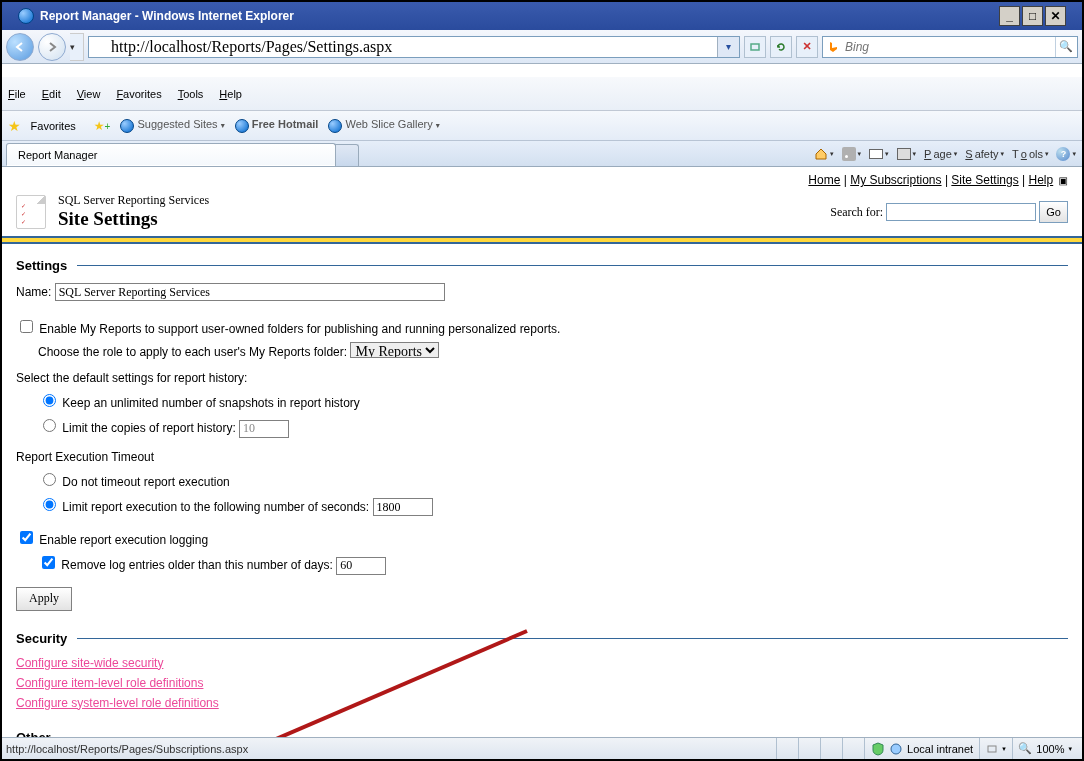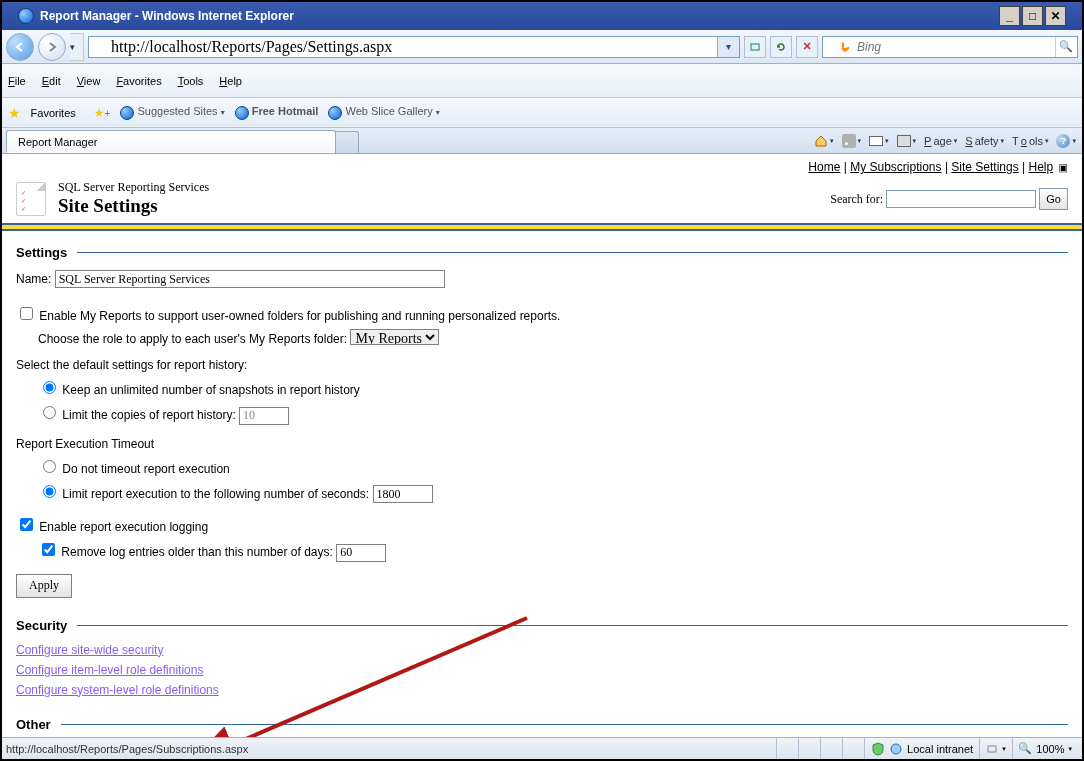--- a/index.html
+++ b/index.html
@@ -15,27 +15,27 @@
 
 .navrow { background: linear-gradient(#f4f7fc, #dde7f5); height: 34px; border-bottom: 1px solid #a0b0c0; display: flex; align-items: center; padding: 2px 4px; gap: 4px; }
 .navrow .circle-btn { width: 28px; height: 28px; border-radius: 50%; border: 1px solid #8faad0; background: radial-gradient(circle at 30% 30%, #fff, #d0e0f0); display: flex; align-items: center; justify-content: center; }
 .navrow .circle-btn.back { background: radial-gradient(circle at 30% 30%, #bce0ff, #5a9be0); }
 .navrow .drop-arrow { width: 14px; height: 28px; display: flex; align-items: center; color: #333; font-size: 9px; border: 1px solid #ccc; border-left: none; background: #e8f0fa; }
 .navrow .addr { flex: 1; display: flex; align-items: center; border: 1px solid #7b9ebd; background: #fff; height: 22px; }
 .navrow .addr .addr-icon { width: 20px; display: flex; justify-content: center; }
 .navrow .addr input { flex: 1; border: 0; font-size: 16px; outline: none; height: 18px; font-family: Tahoma; }
 .navrow .addr .addr-go { width: 22px; height: 20px; background: #dfe8f6; border-left: 1px solid #a0b0c0; display: flex; align-items: center; justify-content: center; color: #2850a0; font-size: 10px; }
 .navrow .mini { width: 22px; height: 22px; border: 1px solid #b0c0d0; background: #e8f0fa; display: flex; align-items: center; justify-content: center; font-size: 11px; }
-.navrow .search { width: 256px; display: flex; align-items: center; border: 1px solid #7b9ebd; background: #fff; height: 22px; padding-left: 12px; }
+.navrow .search { width: 256px; display: flex; align-items: center; border: 1px solid #7b9ebd; background: #fff; height: 22px; }
 .navrow .search .s-icon { width: 20px; display: flex; justify-content: center; }
 .navrow .search input { flex: 1; border: 0; font-size: 12px; color: #888; font-style: italic; outline: none; }
 .navrow .search .s-go { width: 22px; height: 20px; border-left: 1px solid #c0d0e0; display: flex; align-items: center; justify-content: center; color: #2850a0; }
 
 
-.menubar { background: linear-gradient(#f7f9fc, #e9eff7); height: 34px; border-bottom: 1px solid #c0c8d4; padding: 0 6px; display: flex; align-items: center; gap: 16px; }
+.menubar { background: linear-gradient(#f7f9fc, #e9eff7); height: 34px; border-bottom: 1px solid #c0c8d4; padding: 0 6px; display: flex; align-items: center; gap: 16px; margin-top: 13px; }
 .menubar span { text-decoration: underline; text-decoration-color: transparent; }
 .menubar span::first-letter { text-decoration: underline; }
 .menubar .menu-item { color: #000; cursor: default; }
 
 
 .favbar { background: linear-gradient(#f5f8fc, #e4ecf7); height: 30px; border-bottom: 1px solid #b8c4d4; display: flex; align-items: center; padding: 0 6px; gap: 10px; font-size: 11px; }
 .favbar .star { color: #f5c518; font-size: 14px; }
 .favbar .ie-mini { width: 14px; height: 14px; background: radial-gradient(circle at 30% 30%, #9cf, #06c); border-radius: 50%; display: inline-block; vertical-align: middle; border: 1px solid #048; }
 .favbar .link { color: #555; }
 .favbar .add-star { color: #f5c518; font-size: 12px; }
@@ -72,21 +72,21 @@
 .yellowbar { height: 8px; border-top: 2px solid #336699; border-bottom: 2px solid #336699; background: #ffd83c; }
 .main { padding: 10px 14px; font-family: Verdana, sans-serif; font-size: 12px; color: #000; }
 .main h3 { margin: 4px 0 10px; font-size: 13px; font-weight: bold; display: flex; align-items: center; gap: 10px; }
 .main h3::after { content: ""; flex: 1; border-top: 1px solid #336699; }
 .row { margin: 6px 0; }
 .indent { margin-left: 22px; }
 .main input[type=text].field { border: 1px solid #808080; font-size: 12px; height: 18px; padding: 1px 3px; font-family: Verdana; }
 .main select { border: 1px solid #808080; font-size: 14px; height: 16px; font-family: Verdana; }
 .main input[type=text][disabled] { background: #fff; color: #888; }
 .apply-btn { height: 24px; padding: 2px 12px; background: linear-gradient(#fff,#e3e3e3); border: 1px solid #808080; font-size: 12px; font-family: Verdana; margin-top: 6px; }
-.main a { color: #8b5cf6; text-decoration: underline; }
+.main a { color: #ec4899; text-decoration: underline; }
 
 
 .arrow-svg { position: absolute; pointer-events: none; }
 
 
 .statusbar { background: linear-gradient(#f0f3f7,#dde5ef); height: 22px; border-top: 1px solid #a0b0c0; display: flex; align-items: center; font-size: 11px; padding: 0 4px; }
 .statusbar .status-left { flex: 1; color: #333; }
 .statusbar .cell { border-left: 1px solid #b0c0d0; height: 100%; display: flex; align-items: center; padding: 0 6px; gap: 4px; }
 .statusbar .zoom { min-width: 60px; }
 .u { text-decoration: underline; }

